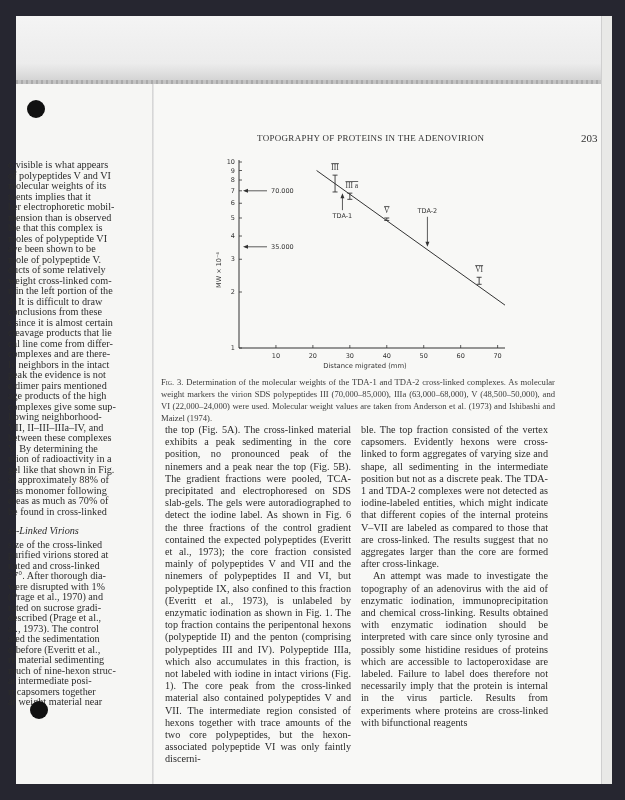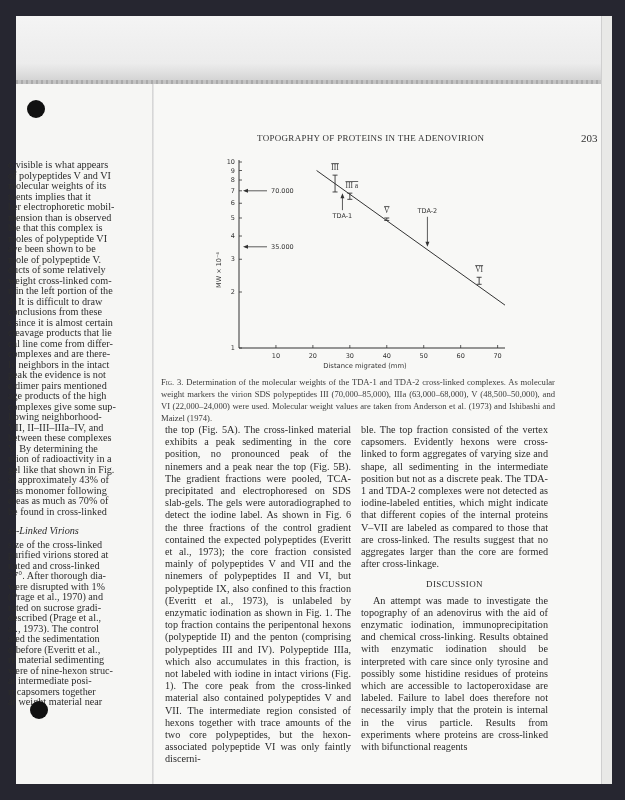--- a/index.html
+++ b/index.html
@@ -76,40 +76,40 @@
       <div class="ln">peak the evidence is not</div>
       <div class="ln">e dimer pairs mentioned</div>
       <div class="ln">age products of the high</div>
       <div class="ln">complexes give some sup-</div>
       <div class="ln">llowing neighborhood-</div>
       <div class="ln">VII, II–III–IIIa–IV, and</div>
       <div class="ln">between these complexes</div>
       <div class="ln"> V. By determining the</div>
       <div class="ln">ution of radioactivity in a</div>
       <div class="ln">gel like that shown in Fig.</div>
-      <div class="ln">at approximately 43% of</div>
+      <div class="ln">at approximately 88% of</div>
       <div class="ln">s as monomer following</div>
       <div class="ln">ereas as much as 70% of</div>
       <div class="ln">be found in cross-linked</div>
     </div>
   <div class="section">ss-Linked Virions</div>
   <div id="lc2">
       <div class="ln"> size of the cross-linked</div>
       <div class="ln">purified virions stored at</div>
       <div class="ln">nated and cross-linked</div>
       <div class="ln">37°. After thorough dia-</div>
       <div class="ln">were disrupted with 1%</div>
       <div class="ln"> (Prage et al., 1970) and</div>
       <div class="ln">rated on sucrose gradi-</div>
       <div class="ln"> described (Prage et al.,</div>
       <div class="ln">al., 1973). The control</div>
       <div class="ln">aled the sedimentation</div>
       <div class="ln">d before (Everitt et al.,</div>
       <div class="ln">re material sedimenting</div>
-      <div class="ln">were of nine-hexon struc-</div>
+      <div class="ln">much of nine-hexon struc-</div>
       <div class="ln">at   intermediate posi-</div>
       <div class="ln">rt   capsomers together</div>
       <div class="ln">ar weight material near</div>
     </div>
 </div>
 
 <div class="chart">
   <svg viewBox="0 0 305 225">
 
     <line x1="24" y1="10" x2="24" y2="198" stroke="#333" stroke-width="1"></line>
@@ -212,17 +212,16 @@
   <span class="sc">Fig. 3.</span>
   <span>Determination of the molecular weights of the TDA-1 and TDA-2 cross-linked complexes. As molecular weight markers the virion SDS polypeptides III (70,000–85,000), IIIa (63,000–68,000), V (48,500–50,000), and VI (22,000–24,000) were used. Molecular weight values are taken from Anderson et al. (1973) and Ishibashi and Maizel (1974).</span>
 </div>
 
 <div class="col mid">
   <p>the top (Fig. 5A). The cross-linked material exhibits a peak sedimenting in the core position, no pronounced peak of the ninemers and a peak near the top (Fig. 5B). The gradient fractions were pooled, TCA-precipitated and electrophoresed on SDS slab-gels. The gels were autoradiographed to detect the iodine label. As shown in Fig. 6 the three fractions of the control gradient contained the expected polypeptides (Everitt et al., 1973); the core fraction consisted mainly of polypeptides V and VII and the ninemers of polypeptides II and VI, but polypeptide IX, also confined to this fraction (Everitt et al., 1973), is unlabeled by enzymatic iodination as shown in Fig. 1. The top fraction contains the peripentonal hexons (polypeptide II) and the penton (comprising polypeptides III and IV). Polypeptide IIIa, which also accumulates in this fraction, is not labeled with iodine in intact virions (Fig. 1). The core peak from the cross-linked material also contained polypeptides V and VII. The intermediate region consisted of hexons together with trace amounts of the two core polypeptides, but the hexon-associated polypeptide VI was only faintly discerni-</p>
 </div>
 
 <div class="col right">
   <p>ble. The top fraction consisted of the vertex capsomers. Evidently hexons were cross-linked to form aggregates of varying size and shape, all sedimenting in the intermediate position but not as a discrete peak. The TDA-1 and TDA-2 complexes were not detected as iodine-labeled entities, which might indicate that different copies of the internal proteins V–VII are labeled as compared to those that are cross-linked. The results suggest that no aggregates larger than the core are formed after cross-linkage.</p>
-  <div class="heading">DISCUSSION</div>
   <p class="indent">An attempt was made to investigate the topography of an adenovirus with the aid of enzymatic iodination, immunoprecipitation and chemical cross-linking. Results obtained with enzymatic iodination should be interpreted with care since only tyrosine and possibly some histidine residues of proteins which are accessible to lactoperoxidase are labeled. Failure to label does therefore not necessarily imply that the protein is internal in the virus particle. Results from experiments where proteins are cross-linked with bifunctional reagents</p>
 </div>
 
 <div class="hole bottom"></div>
 
 </body></html>

